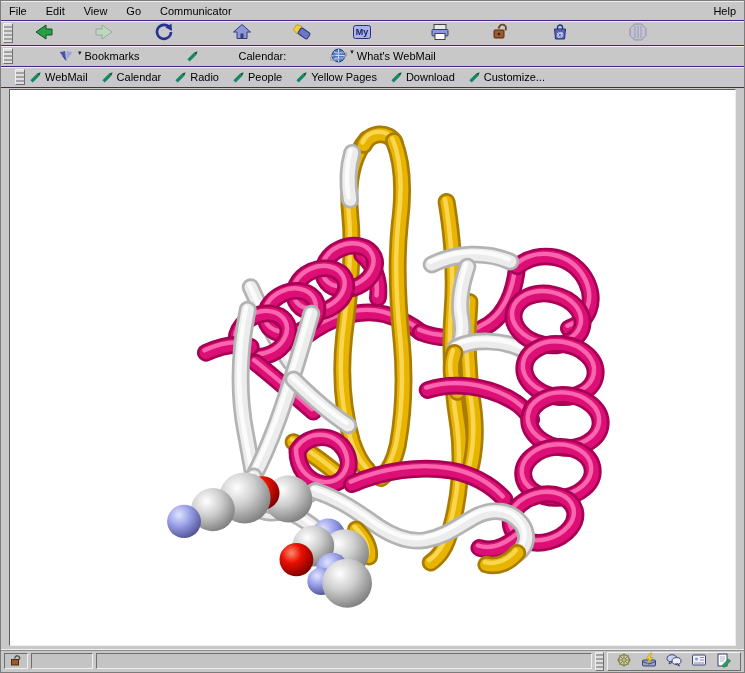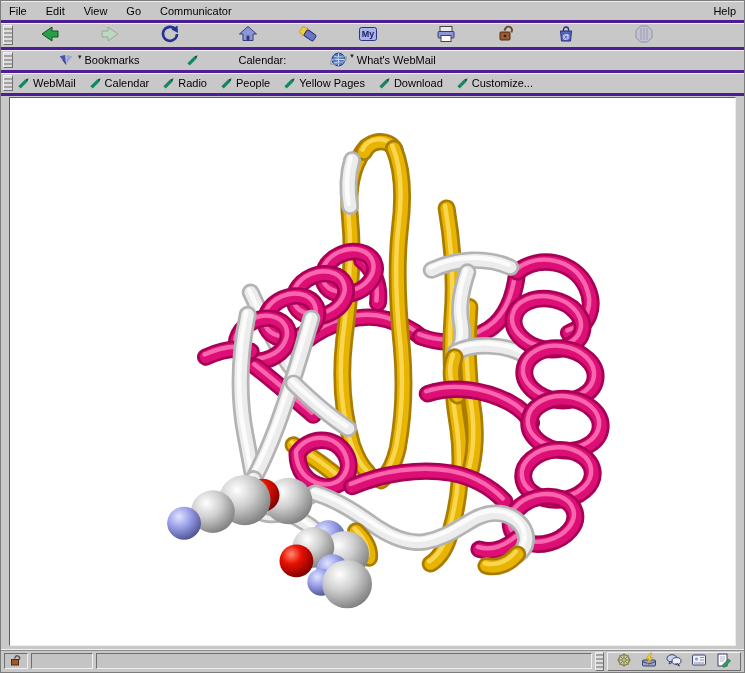--- a/index.html
+++ b/index.html
@@ -2,49 +2,49 @@
 <html><head>
 <meta charset="utf-8">
 <style>
   html,body{margin:0;padding:0;background:#888;}
   .window{
     position:relative;width:745px;height:673px;box-sizing:border-box;
     background:#c8c8c8;font-family:"Liberation Sans",sans-serif;font-size:11px;color:#000;
     border:1px solid #7c7c7c;overflow:hidden;display:flex;flex-direction:column;
     -webkit-user-select:none;user-select:none;
   }
-  .bar{background:#c8c8c8;box-shadow:inset 0 1px 0 #efefef;border-bottom:3px solid #4c1d95;display:flex;align-items:center;flex:0 0 auto;}
+  .bar{background:#c8c8c8;box-shadow:inset 0 1px 0 #efefef;border-bottom:1px solid #4c1d95;display:flex;align-items:center;flex:0 0 auto;}
   
   .menubar{height:19px;padding:0 8px;}
   .menu-item{margin-right:19px;cursor:default;}
   .menu-item.help{margin-right:0;margin-left:auto;}
   
   .grip{width:8px;align-self:stretch;margin:2px 4px 2px 2px;flex:0 0 auto;
     border:1px solid;border-color:#f0f0f0 #6f6f6f #6f6f6f #f0f0f0;
     background:repeating-linear-gradient(0deg,#dedede 0 2px,#a3a3a3 2px 4px);}
   
   .navbar{height:24px;}
   .navbtn{width:28px;height:22px;border:none;background:transparent;padding:0;margin:16px;
-    display:flex;align-items:center;justify-content:flex-end;cursor:pointer;}
+    display:flex;align-items:center;justify-content:flex-start;cursor:pointer;}
   .navgroup{display:flex;margin-right:18px;}
   
   .locbar{height:20px;padding-right:3px;gap:36px;}
   .flatbtn{display:flex;align-items:center;gap:3px;padding:0 4px;background:transparent;border:none;
     font:11px "Liberation Sans",sans-serif;cursor:pointer;white-space:nowrap;}
   .tick{font-size:7px;line-height:7px;align-self:flex-start;margin-top:1px;color:#222;}
   .loc-label{margin:0 4px 0 2px;}
   .urlwrap{flex:1 1 auto;display:flex;align-items:stretch;height:16px;margin-right:4px;}
   .urlinput{flex:1 1 auto;height:16px;box-sizing:border-box;padding:0 3px;
     border:1px solid;border-color:#6e6e6e #f0f0f0 #f0f0f0 #6e6e6e;background:#f5f5f5;
     font:11px "Liberation Mono",monospace;color:#000;}
   .combo-arrow{width:13px;height:16px;box-sizing:border-box;border:1px solid;border-color:#f0f0f0 #6e6e6e #6e6e6e #f0f0f0;
     background:#c8c8c8;display:flex;align-items:center;justify-content:center;padding:0;cursor:pointer;}
   .combo-arrow span{width:0;height:0;border-left:3px solid transparent;border-right:3px solid transparent;border-top:4px solid #333;}
   
-  .persbar{height:20px;}
+  .persbar{height:20px;padding-left:12px;}
   .pers-item{display:flex;align-items:center;gap:3px;margin-right:13px;cursor:pointer;white-space:nowrap;}
   
   .content-row{flex:1 1 auto;background:#c8c8c8;padding:1px 8px 3px 8px;display:flex;min-height:0;}
   .canvas{flex:1;background:#fff;border:1px solid;border-color:#5d5d5d #ededed #ededed #5d5d5d;position:relative;overflow:hidden;}
   .canvas svg{position:absolute;inset:0;width:100%;height:100%;}
   
   .statusbar{height:22px;flex:0 0 auto;background:#c8c8c8;border-top:1px solid #efefef;box-shadow:inset 0 1px 0 #8d8d8d;
     display:flex;align-items:center;padding:0 3px;gap:3px;}
   .sunken{box-sizing:border-box;border:1px solid;border-color:#6e6e6e #f0f0f0 #f0f0f0 #6e6e6e;background:#c4c4c4;height:16px;}
   .lockbox{width:24px;display:flex;align-items:center;justify-content:center;}

